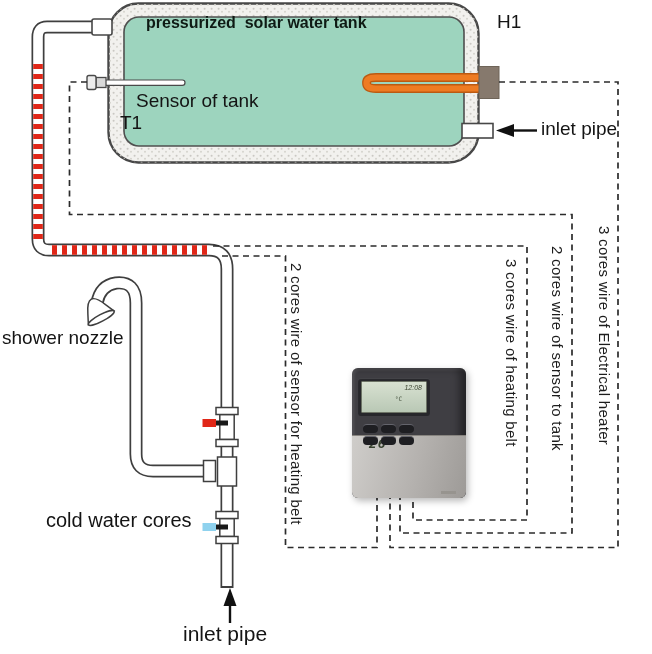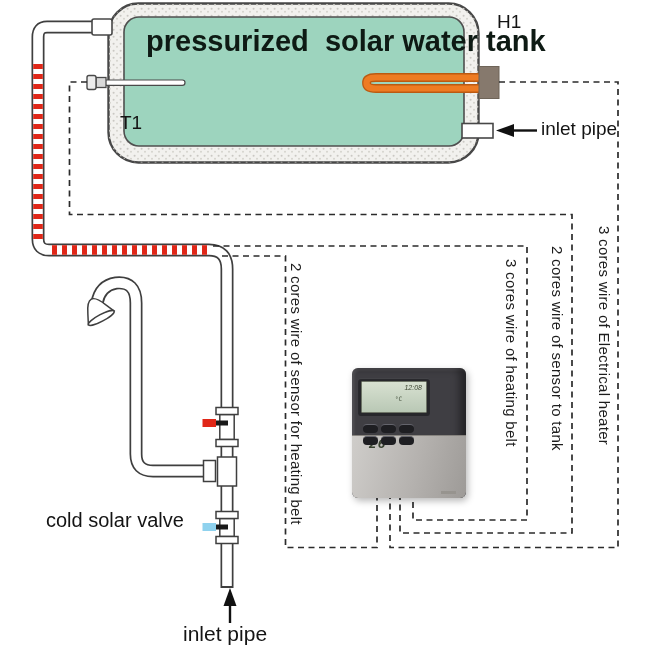--- a/index.html
+++ b/index.html
@@ -1,21 +1,21 @@
 <!DOCTYPE html>
 <html><head>
 <meta charset="utf-8">
 <style>
   html,body{margin:0;padding:0;background:#fff;}
   #stage{position:relative;width:652px;height:654px;background:#fff;overflow:hidden;
          font-family:"Liberation Sans",sans-serif;color:#111;}
   #diagram-svg{position:absolute;left:0;top:0;}
   .lbl{position:absolute;font-size:19px;color:#141414;line-height:1.15;white-space:nowrap;}
   .lbl.big{font-size:19px;}
-  .tank-title{position:absolute;left:146px;top:25px;font-size:29px;font-weight:bold;
+  .tank-title{position:absolute;left:146px;top:14px;font-size:16px;font-weight:bold;
               color:#0e1a14;white-space:pre;}
   .rot{position:absolute;writing-mode:vertical-rl;font-size:15px;color:#1d1d1d;
        letter-spacing:.3px;white-space:nowrap;}
   
   .controller{position:absolute;left:352px;top:368px;width:114px;height:130px;
               border-radius:6px;background:#3f3e43;overflow:hidden;
               box-shadow:inset -6px 0 9px rgba(0,0,0,.45), inset 2px 2px 3px rgba(255,255,255,.12),
                          2px 3px 7px rgba(0,0,0,.28);}
   .ctrl-silver{position:absolute;left:0;bottom:0;width:100%;height:62px;
                background:linear-gradient(105deg,#cfcdca 0%,#b5b2af 55%,#9d9a97 100%);
@@ -143,27 +143,29 @@
       <div class="btn"></div>
       <div class="btn"></div>
       <div class="btn"></div>
       <div class="btn"></div>
       <div class="btn"></div>
     </div>
     <div class="brand"></div>
   </div>
 
   <div class="tank-title">pressurized  solar water tank</div>
+  <div class="lbl" style="left:136px;top:90px;">Sensor of tank</div>
   <div class="lbl" style="left:120px;top:112px;text-align:center;">T1</div>
 
   <div class="lbl" style="left:497px;top:11px;">H1</div>
 
   <div class="lbl big" style="left:541px;top:118px;">inlet pipe</div>
 
-  <div class="lbl big" style="left:46px;top:509px;font-size:20px;">cold solar valve</div>
+  <div class="lbl big" style="left:2px;top:327px;">shower nozzle</div>
+  <div class="lbl big" style="left:46px;top:509px;font-size:20px;">cold water cores</div>
   <div class="lbl big" style="left:183px;top:622px;font-size:21px;">inlet pipe</div>
 
   <div class="rot" style="left:288px;top:263px;">2 cores wire of sensor for heating belt</div>
   <div class="rot" style="left:503px;top:259px;">3 cores wire of heating belt</div>
   <div class="rot" style="left:549px;top:246px;">2 cores wire of sensor to tank</div>
   <div class="rot" style="left:596px;top:226px;">3 cores wire of Electrical heater</div>
 
 </div>
 
 </body></html>

